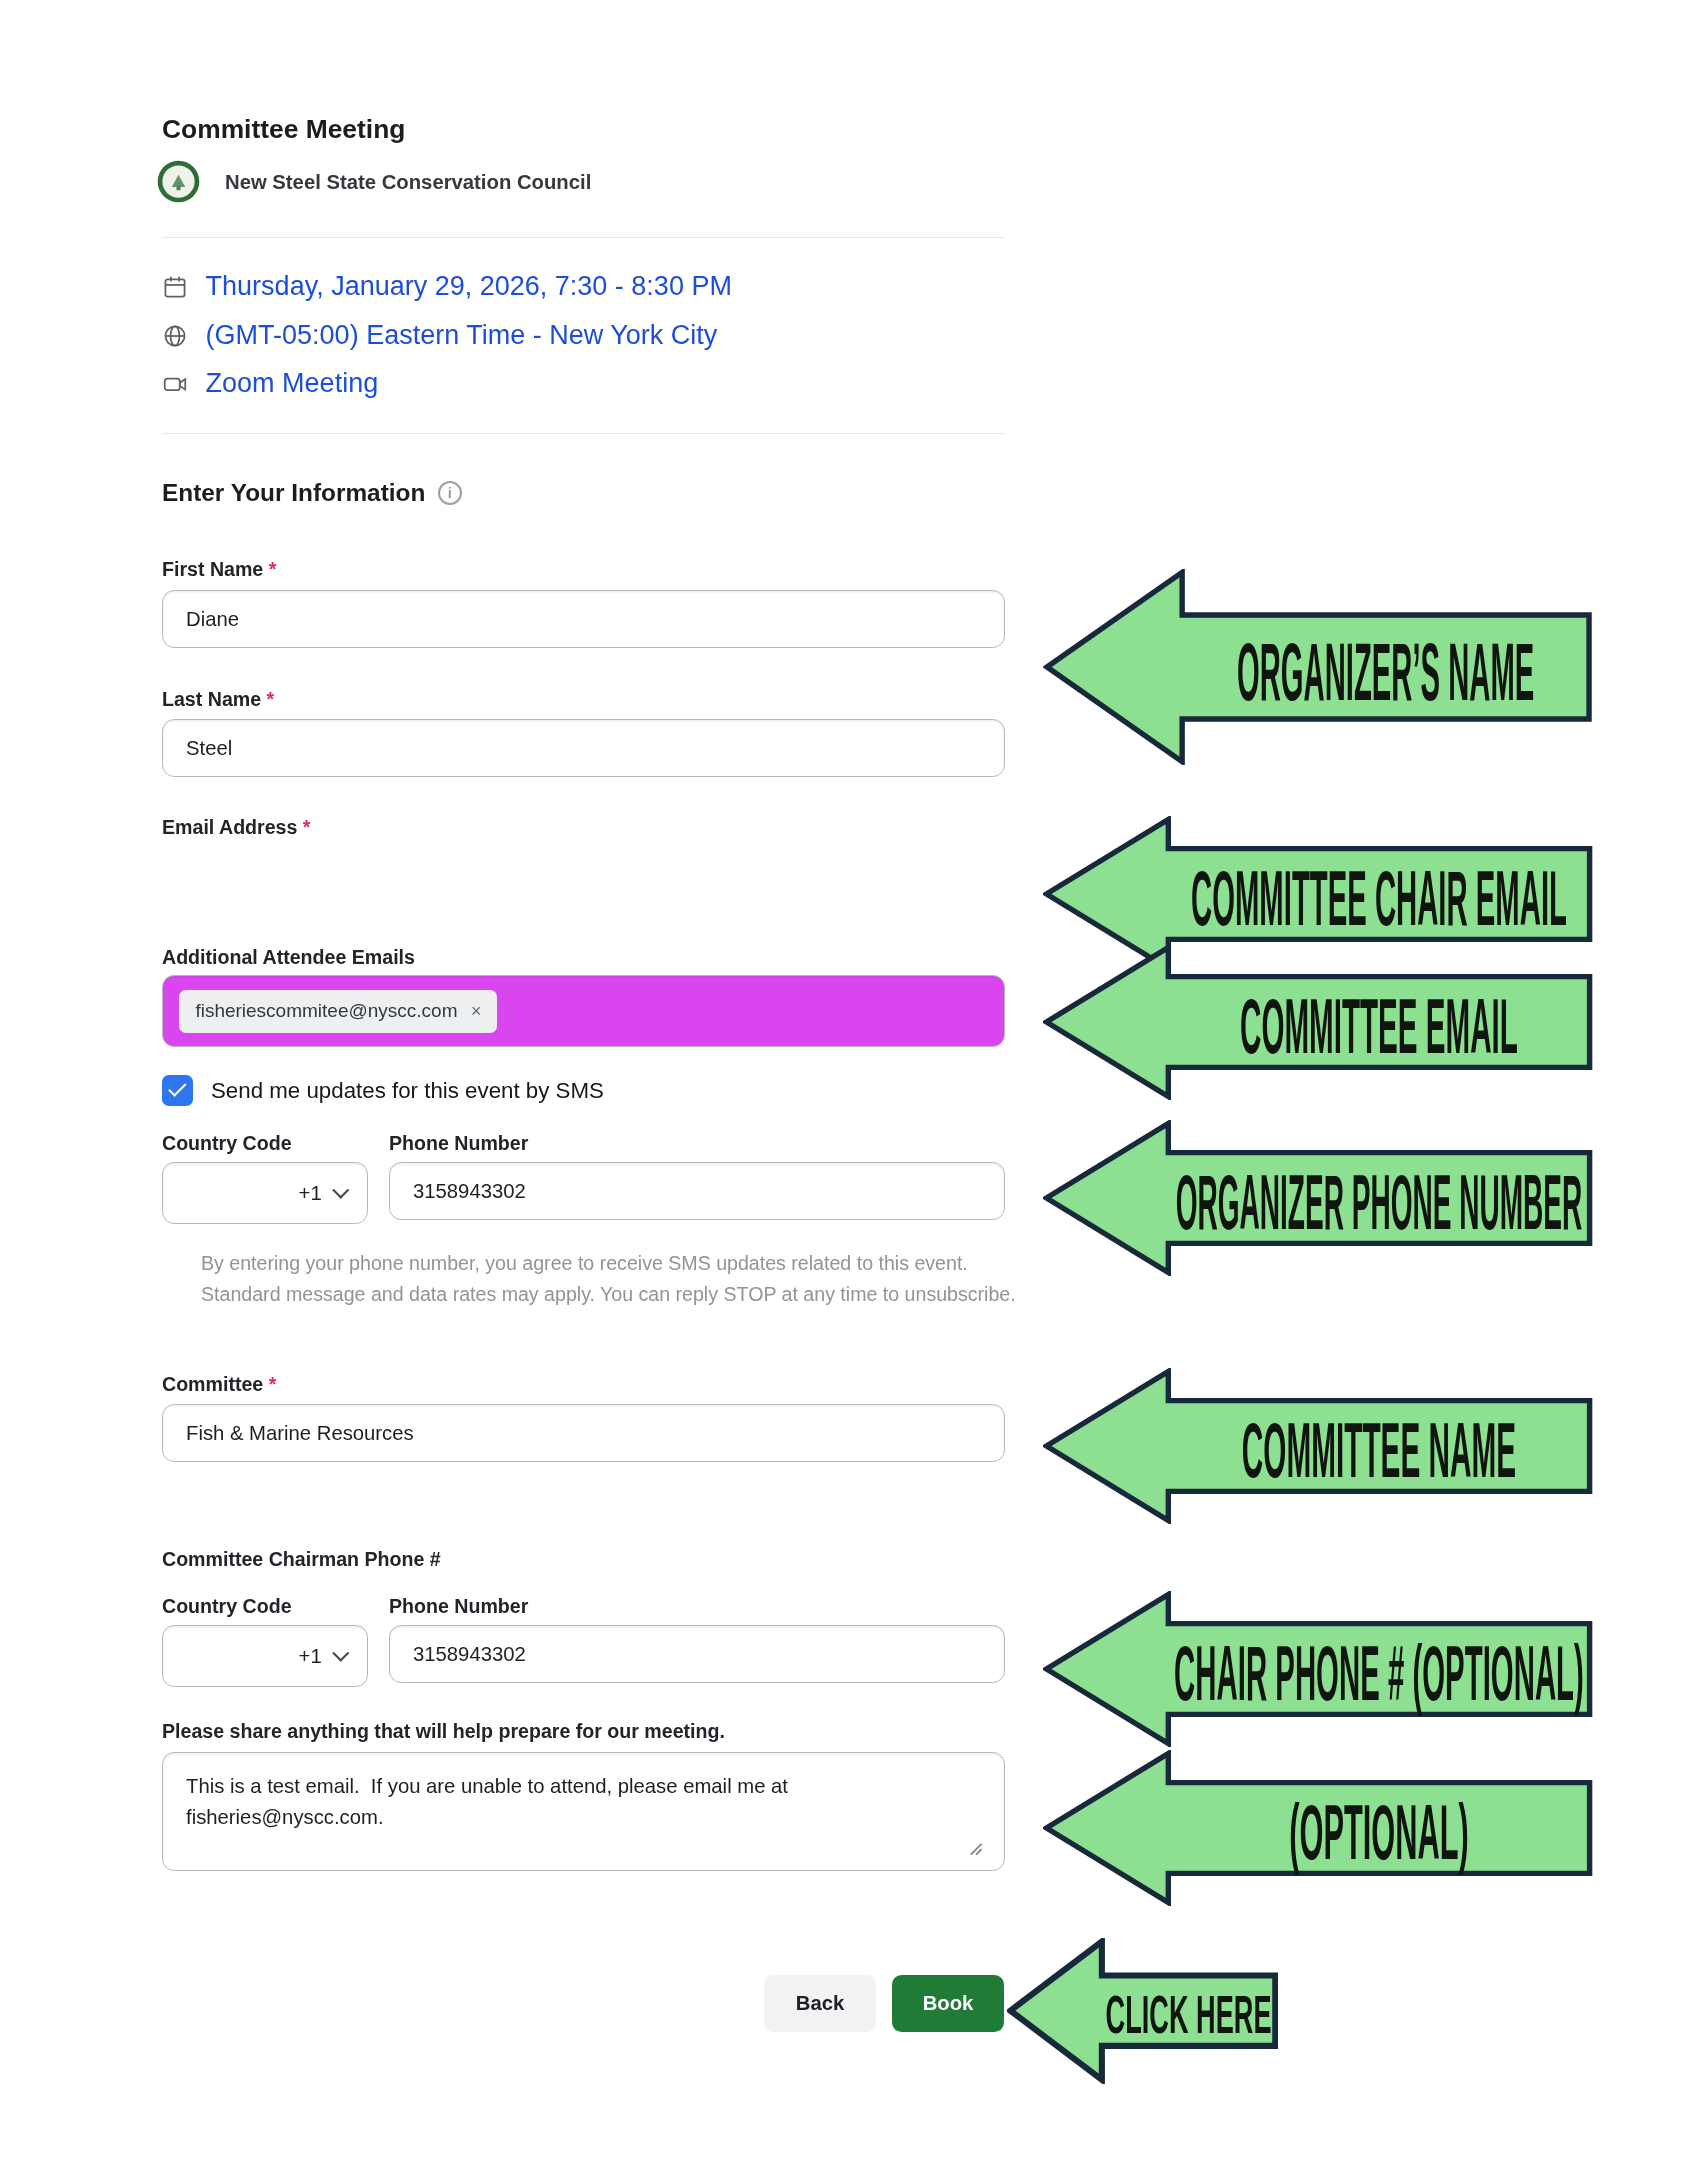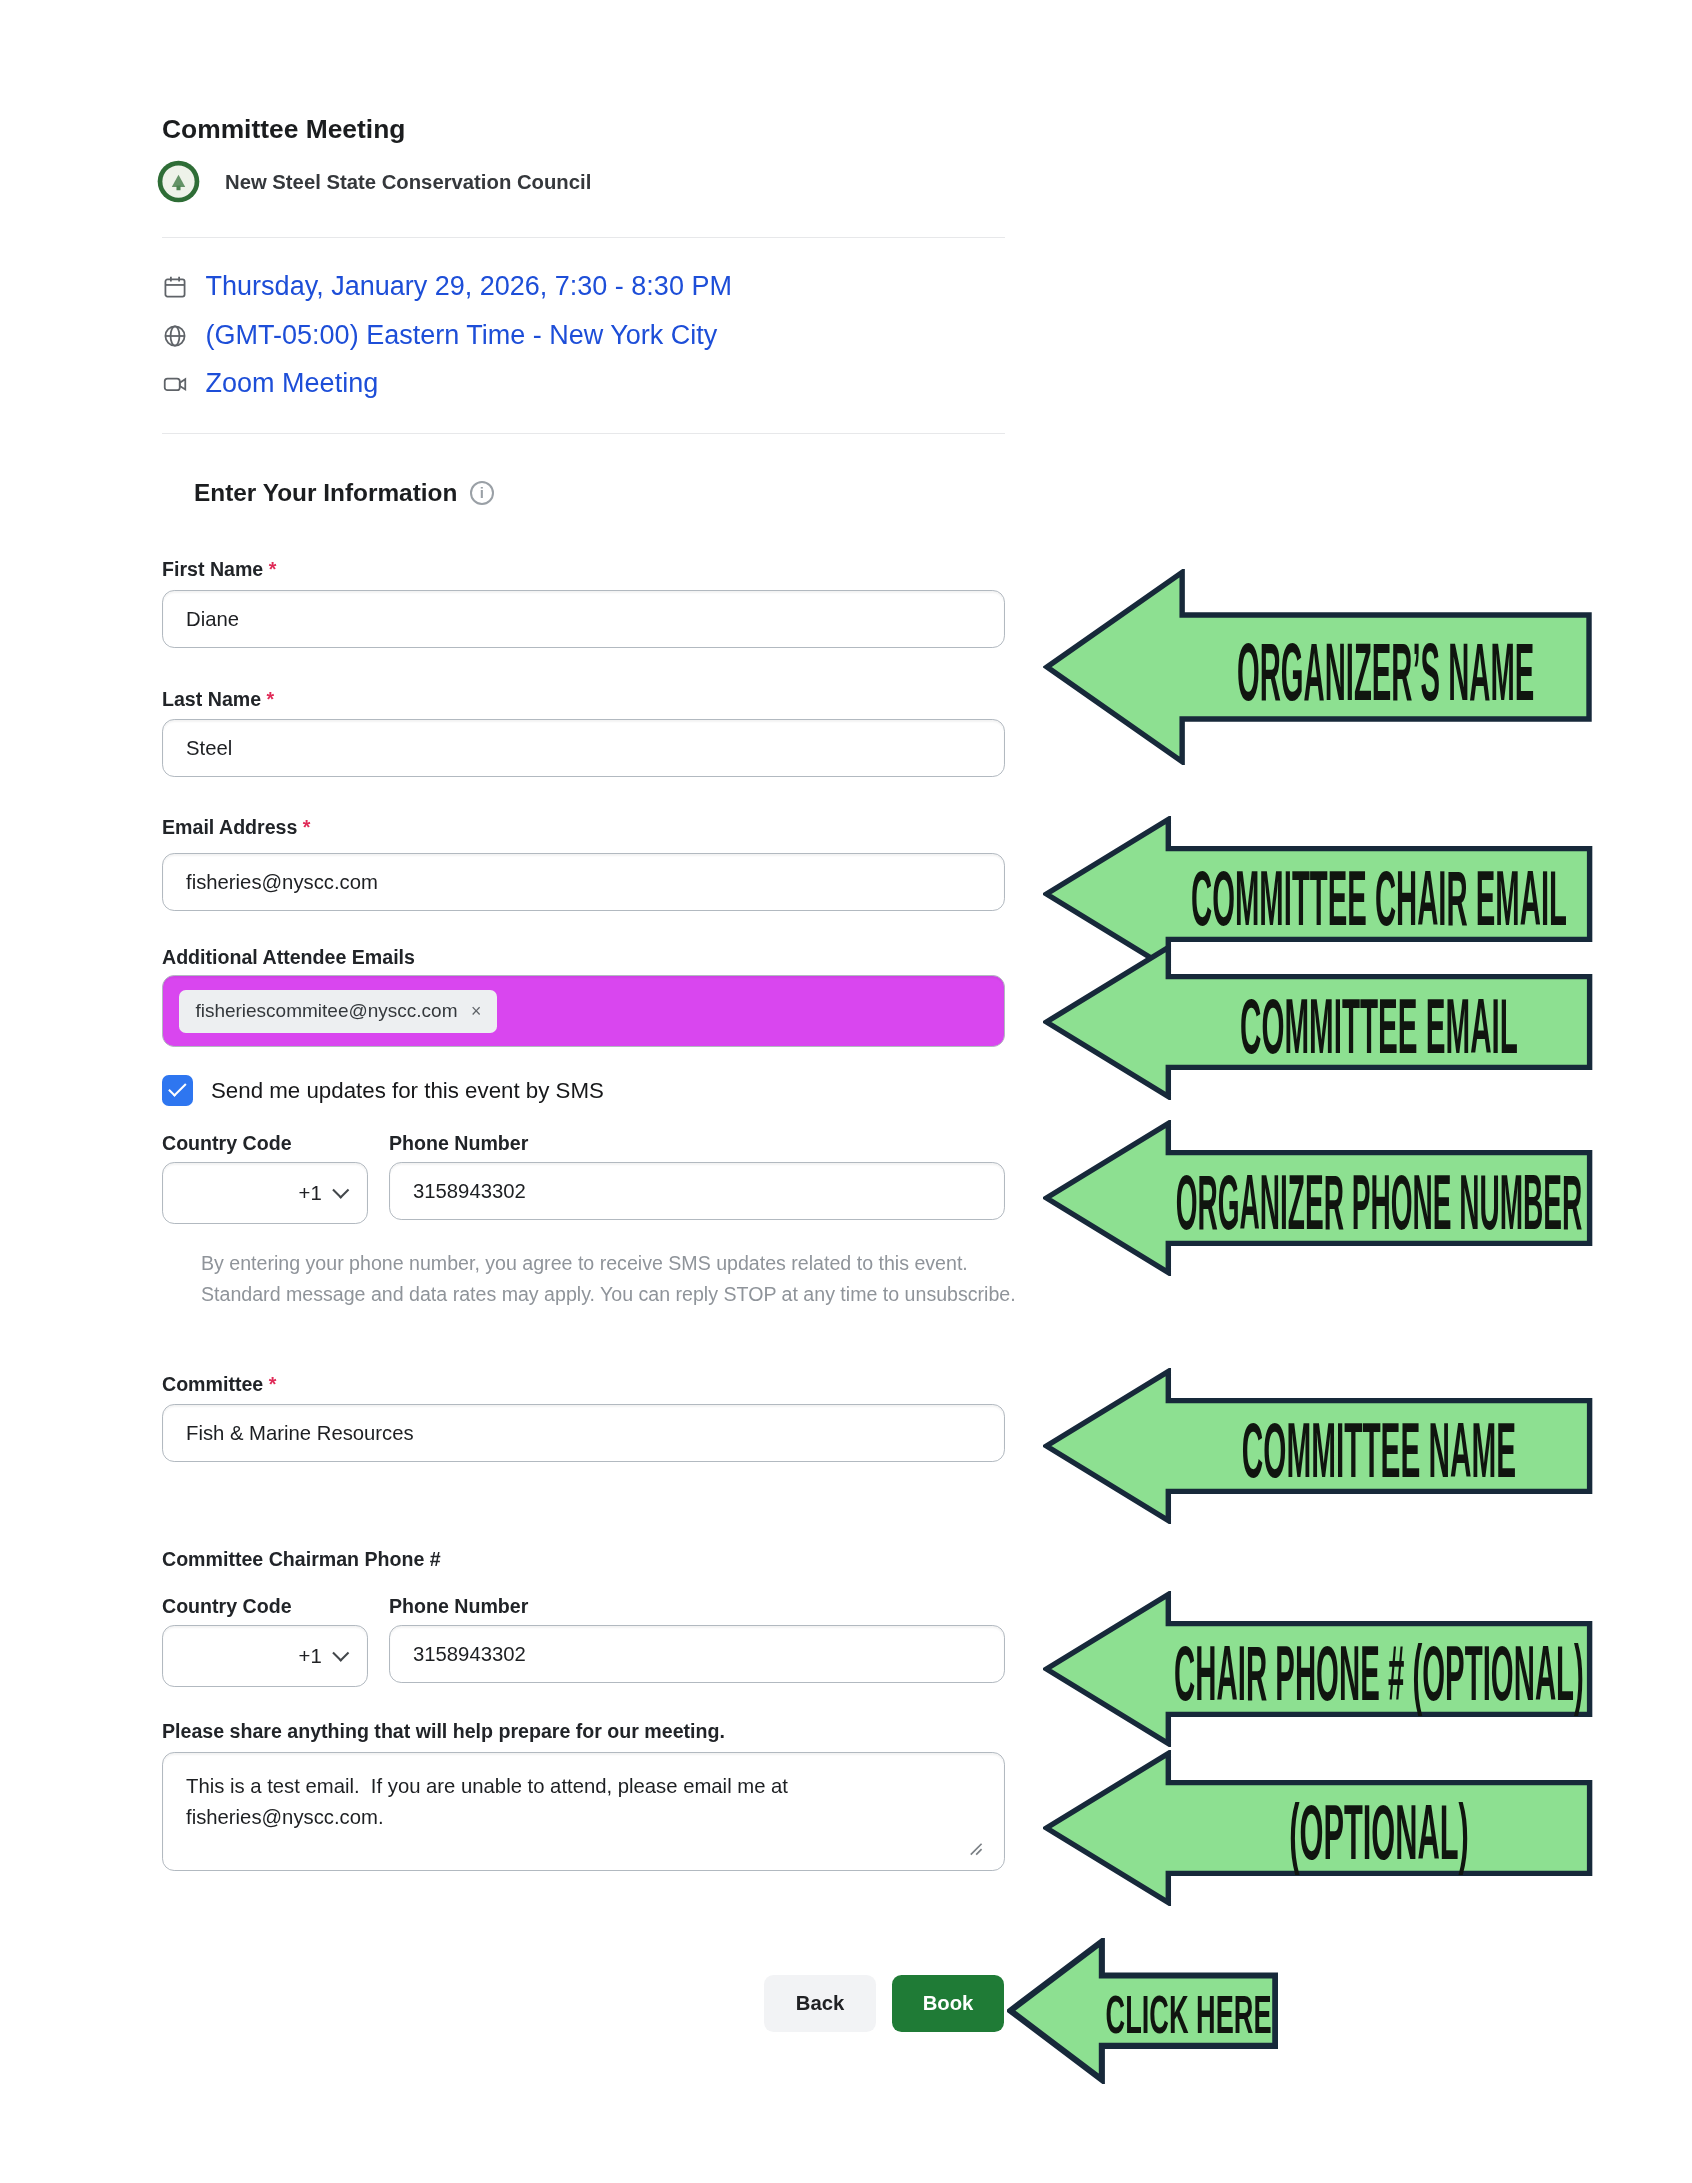--- a/index.html
+++ b/index.html
@@ -118,39 +118,38 @@
       <g fill="none" stroke="#5f6368" stroke-width="2.6">
         <rect x="4" y="11" width="22" height="17" rx="4"></rect>
         <path d="M26 17 L34 12 V27 L26 22 Z"></path>
       </g>
     </svg>
     <span class="txt">Zoom Meeting</span>
   </div>
 
   <div class="divider" style="left:162px;top:433px;width:843px;"></div>
 
-  <div class="abs heading-row" style="left:162px;top:479px;margin-left:32px;">
+  <div class="abs heading-row" style="left:162px;top:479px;">
     <span class="form-heading">Enter Your Information</span>
     <span class="info-badge">i</span>
   </div>
 
   <div class="abs field-label" style="left:162px;top:558px;">
     <span>First Name</span><span class="req">*</span>
   </div>
   <input class="tinput" style="left: 162px; top: 590px;" value="Diane">
 
   <div class="abs field-label" style="left:162px;top:688px;">
     <span>Last Name</span><span class="req">*</span>
   </div>
   <input class="tinput" style="left: 162px; top: 719px;" value="Steel">
 
   <div class="abs field-label" style="left:162px;top:816px;">
     <span>Email Address</span><span class="req">*</span>
   </div>
-  <input class="tinput" style="left: 162px; top: 853px;" value="fisheries@nyscc.com">
 
   <div class="abs field-label" style="left:162px;top:946px;">Additional Attendee Emails</div>
   <div class="inputbox" style="left:162px;top:975px;width:843px;height:72px;">
     <span class="chip">
       <span>fisheriescommitee@nyscc.com</span>
       <span class="x">×</span>
     </span>
   </div>
 
   <div class="checkbox on" style="left:162px;top:1075px;">

